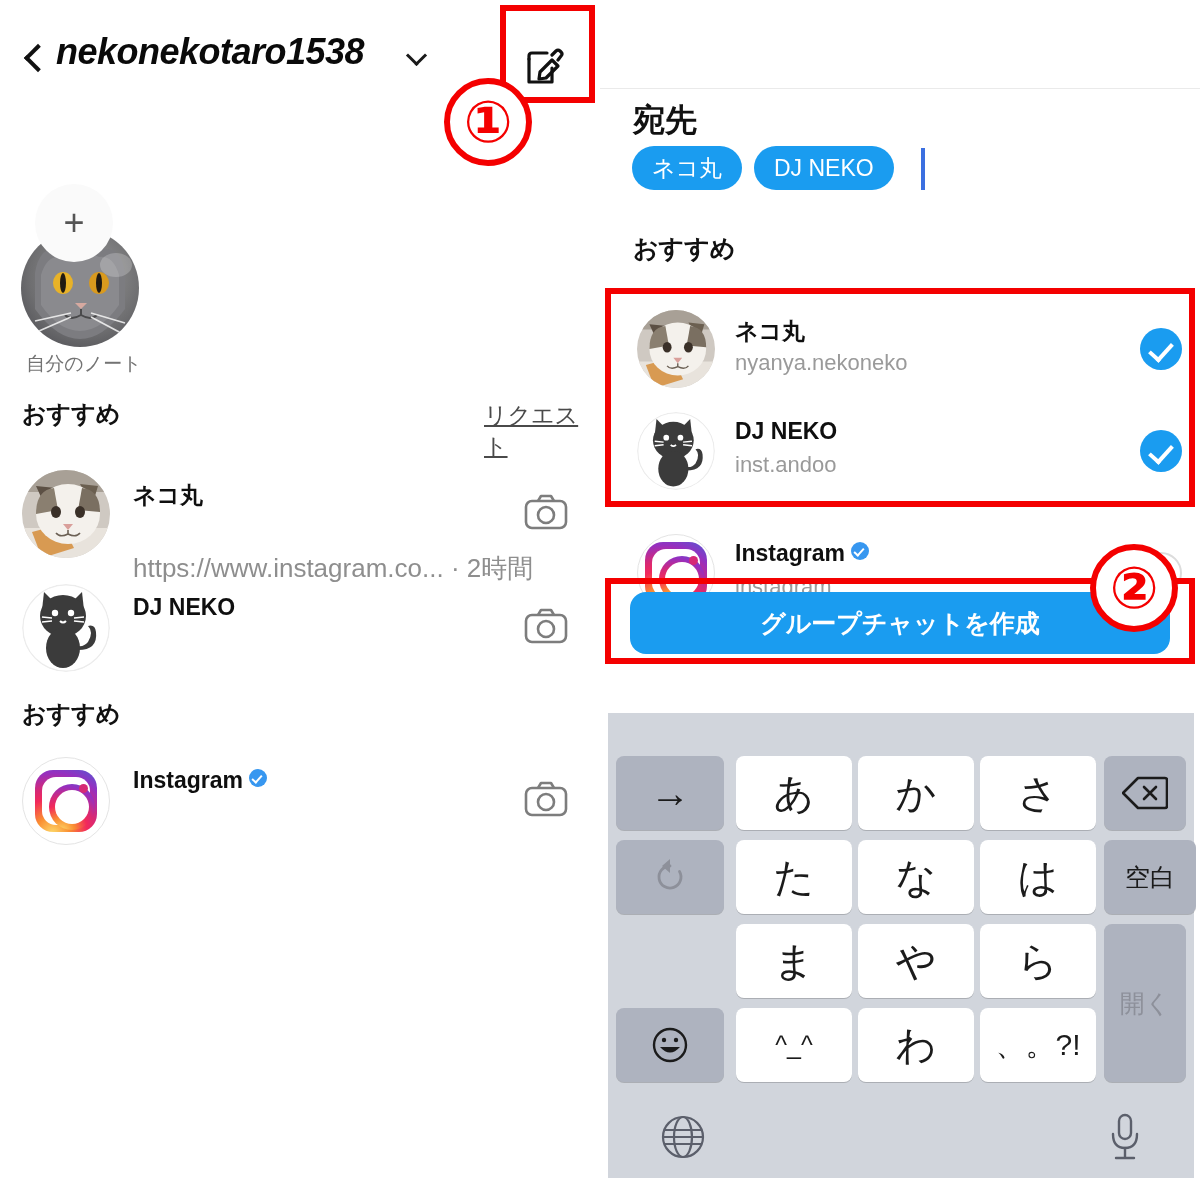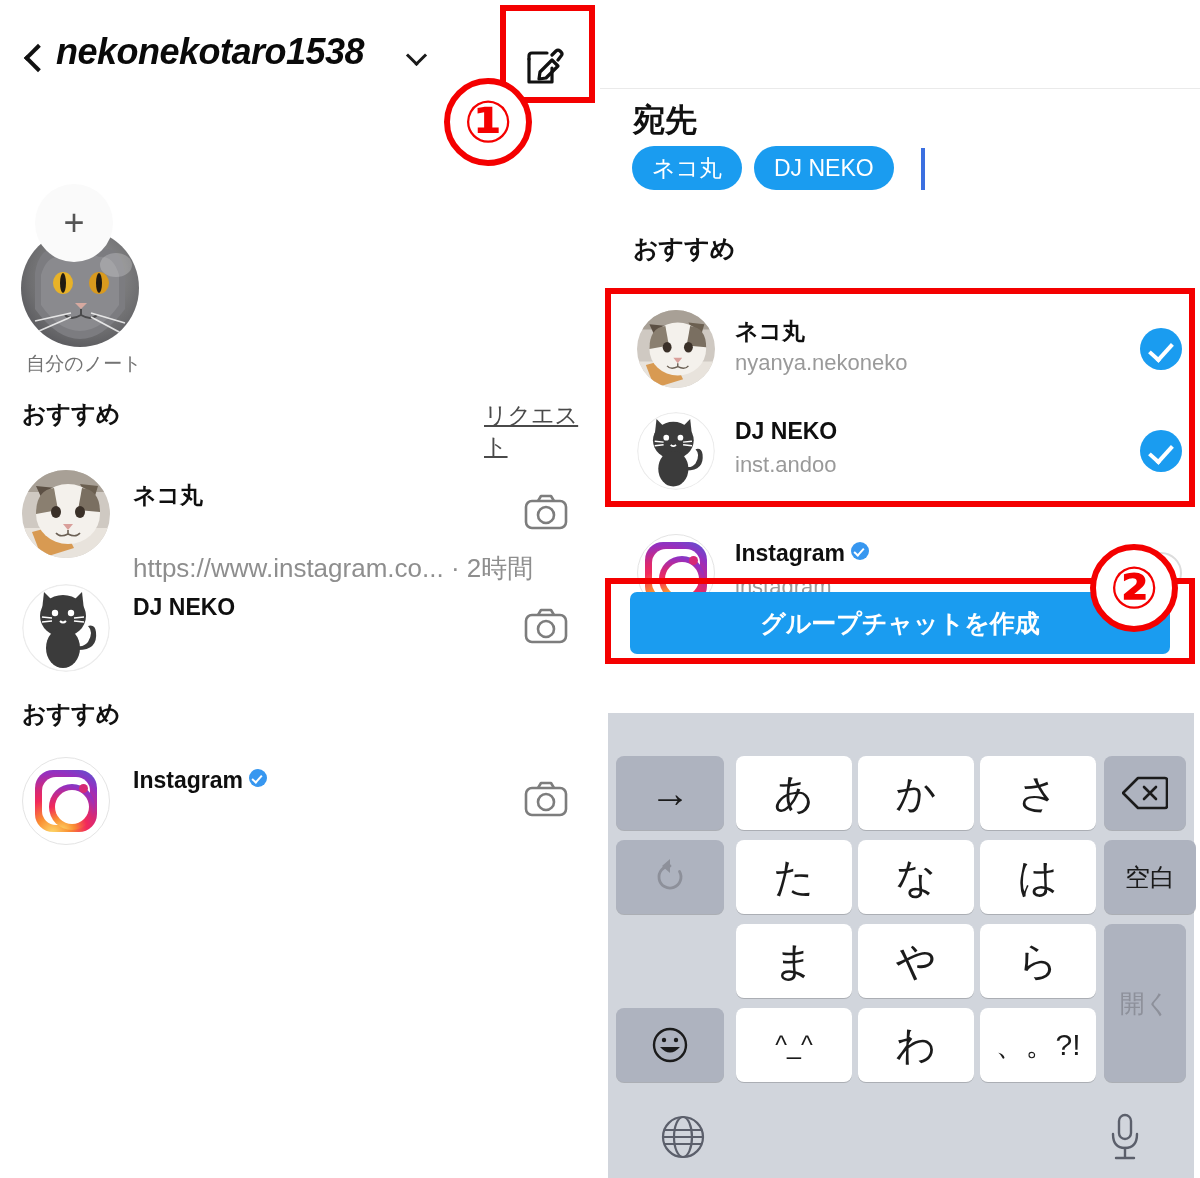--- a/index.html
+++ b/index.html
@@ -213,21 +213,21 @@
     transform: rotate(42deg);
   }
   .check-off {
     position: absolute; left: 540px; top: 30px;
     width: 42px; height: 42px; border-radius: 50%; border: 2px solid #dcdcdc;
   }
 
   .create-btn {
     position: absolute; left: 630px; top: 592px;
     width: 540px; height: 62px;
-    background: #1a9cf0; border-radius: 7px;
+    background: #1a9cf0; border-radius: 16px;
     display: flex; align-items: center; justify-content: center;
     color: #fff; font-size: 25px; font-weight: bold;
     border: none;
   }
 
   
   .kbd {
     position: absolute; left: 608px; top: 713px;
     width: 586px; height: 465px;
     background: #d1d5dc;

